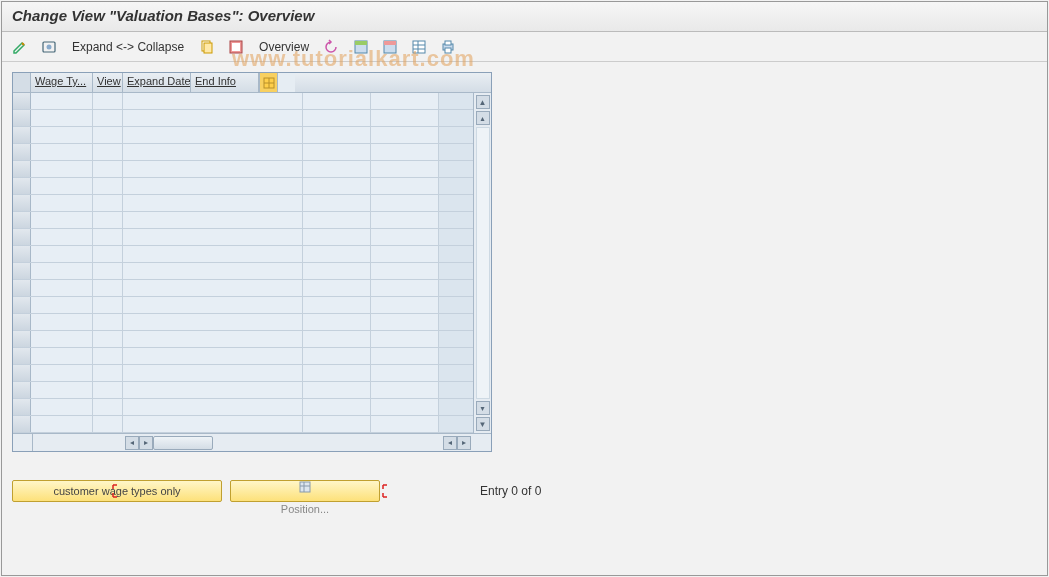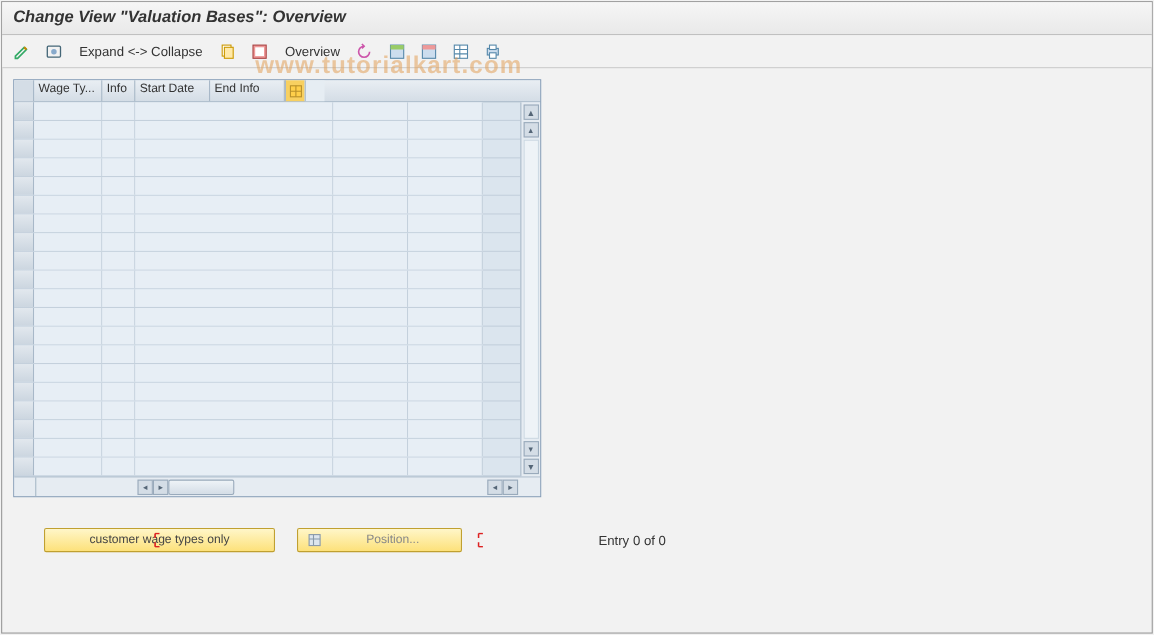--- a/index.html
+++ b/index.html
@@ -7,41 +7,41 @@
   .frame { border: 1px solid #999; width: 1047px; height: 575px; margin:1px; background:#f2f2f2; position:relative; }
   .titlebar { background: linear-gradient(#f6f6f6,#e9e9e9); border-bottom:1px solid #bbb; height:30px; padding:5px 10px; }
   .titlebar span { font-weight:bold; font-style:italic; font-size:15px; color:#333; }
   .toolbar { height:30px; border-bottom:1px solid #ccc; display:flex; align-items:center; padding:0 8px; gap:9px; background:#f2f2f2;}
   .tb-btn { width:20px; height:20px; display:flex; align-items:center; justify-content:center; border:1px solid transparent; border-radius:2px; cursor:pointer; }
   .tb-text { font-size:12px; color:#333; padding:0 4px; cursor:pointer;}
   .content { padding:10px; }
   .grid { border:1px solid #8aa0b8; width:480px; background:#dbe5ee; position:relative; }
   .ghead { display:flex; background:linear-gradient(#e9eef3,#d4dde6); border-bottom:1px solid #a8b8c8; height:20px; font-size:11px; color:#333;}
   .ghead .rowsel{ width:18px; border-right:1px solid #a8b8c8; background:#d4dde6;}
-  .gh { border-right:1px solid #a8b8c8; padding:2px 4px; overflow:hidden; white-space:nowrap; }
+  .gh { border-right:1px solid #a8b8c8; padding:2px 4px; overflow:hidden; white-space:nowrap;text-decoration:underline; }
   .gh1{width:62px;} .gh2{width:30px;} .gh3{width:180px;} .gh4{width:68px;} .gh5{width:68px;}
   .conf { width:18px; background:#f8d060; border-left:1px solid #a8b8c8; display:flex; align-items:center; justify-content:center; }
   .gscroll{ width:18px; border-left:1px solid #a8b8c8; background:#e6edf3;}
   .gbody { display:flex; }
   .gbody-rows { flex:1; }
   .grow { display:flex; height:17px; border-bottom:1px solid #c4d0dc;}
   .grow .rowsel{ width:18px; background:linear-gradient(#e2e8ee,#ccd6e0); border-right:1px solid #a8b8c8; cursor:pointer;}
   .gc { border-right:1px solid #c4d0dc; background:#e7eef5;}
   .gc1{width:62px;} .gc2{width:30px;} .gc3{width:180px;} .gc4{width:68px;} .gc5{width:68px;}
   .vscroll { width:18px; background:#e6ecf2; border-left:1px solid #a8b8c8; display:flex; flex-direction:column; align-items:center; padding:2px 0; gap:2px;}
   .vscroll .arr{ width:14px;height:14px; background:#d4dde6; border:1px solid #9ab; display:flex; align-items:center; justify-content:center; font-size:8px; color:#567; cursor:pointer;}
   .vscroll .track{ flex:1; width:14px; background:#eef3f7; border:1px solid #cdd9e3;}
   .hscroll { height:18px; background:#e6ecf2; border-top:1px solid #a8b8c8; display:flex; align-items:center; padding:0 2px;}
   .hscroll .spacer{width:18px; border-right:1px solid #a8b8c8; height:100%;}
   .hscroll .arr{ width:14px;height:14px; background:#d4dde6; border:1px solid #9ab; display:flex; align-items:center; justify-content:center; font-size:8px; color:#567; cursor:pointer;}
   .hscroll .thumb{ width:60px; height:14px; background:linear-gradient(#eef3f7,#d4dde6); border:1px solid #9ab; border-radius:2px;}
   .hscroll .flex{flex:1;}
-  .bottombar { margin-top:28px; display:flex; align-items:center; gap:20px; position:relative;margin-left:28px;}
+  .bottombar { margin-top:28px; display:flex; align-items:center; gap:8px; position:relative;}
   .sap-btn { height:22px; background:linear-gradient(#fff6c8,#fde17a); border:1px solid #c0a030; border-radius:2px; font-size:11px; color:#444; display:flex; align-items:center; justify-content:center; padding:0 14px; cursor:pointer; min-width:210px;}
-  .pos-btn { height:22px; background:linear-gradient(#fff6c8,#fde17a); border:1px solid #c0a030; border-radius:2px; font-size:11px; color:#888; display:flex; align-items:center; padding:0 8px; cursor:pointer; width:150px; gap:10px;}
+  .pos-btn { height:22px; background:linear-gradient(#fff6c8,#fde17a); border:1px solid #c0a030; border-radius:2px; font-size:11px; color:#888; display:flex; align-items:center; padding:0 8px; cursor:pointer; width:150px; gap:10px;flex-direction:column;}
   .pos-btn .ico{ width:14px;height:14px; display:flex; align-items:center; justify-content:center;}
   .entry { font-size:12px; color:#333; margin-left:80px;}
   svg{display:block;}
   .watermark { position:absolute; top:44px; left:230px; font-size:22px; font-weight:bold; color:rgba(226,160,90,0.55); letter-spacing:1px; pointer-events:none; white-space:nowrap;}
   .watermark2 { position:absolute; top:140px; left:480px; font-size:90px; font-weight:bold; color:rgba(200,200,200,0.18); letter-spacing:2px; pointer-events:none; white-space:nowrap;}
   .cursor-bracket { position:absolute; color:#d22; font-size:12px; font-weight:bold; }
 </style>
 </head>
 <body>
 
@@ -112,22 +112,22 @@
           <rect x="5" y="9" width="6" height="5" fill="#fff" stroke="#58a"></rect>
         </svg>
     </div>
   </div>
 
   <div class="content">
     <div class="grid">
       <div class="ghead">
         <div class="rowsel"></div>
         <div class="gh gh1">Wage Ty...</div>
-        <div class="gh gh2">Info</div>
-        <div class="gh gh4">Start Date</div>
+        <div class="gh gh2">View</div>
+        <div class="gh gh4">Expand Date</div>
         <div class="gh gh5">End Info</div>
         <div class="conf">
           <svg width="12" height="12">
               <rect x="1" y="1" width="10" height="10" fill="#ffcf4a" stroke="#b8902a"></rect>
               <line x1="6" y1="1" x2="6" y2="11" stroke="#b8902a"></line>
               <line x1="1" y1="6" x2="11" y2="6" stroke="#b8902a"></line>
             </svg>
         </div>
         <div class="gscroll"></div>
       </div>

